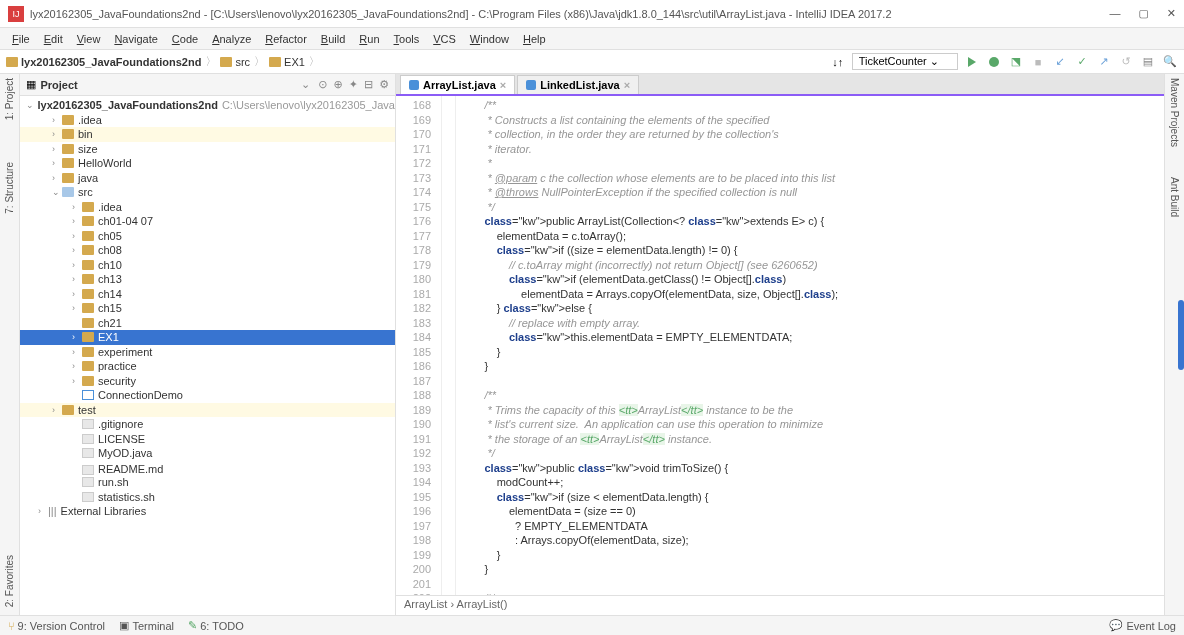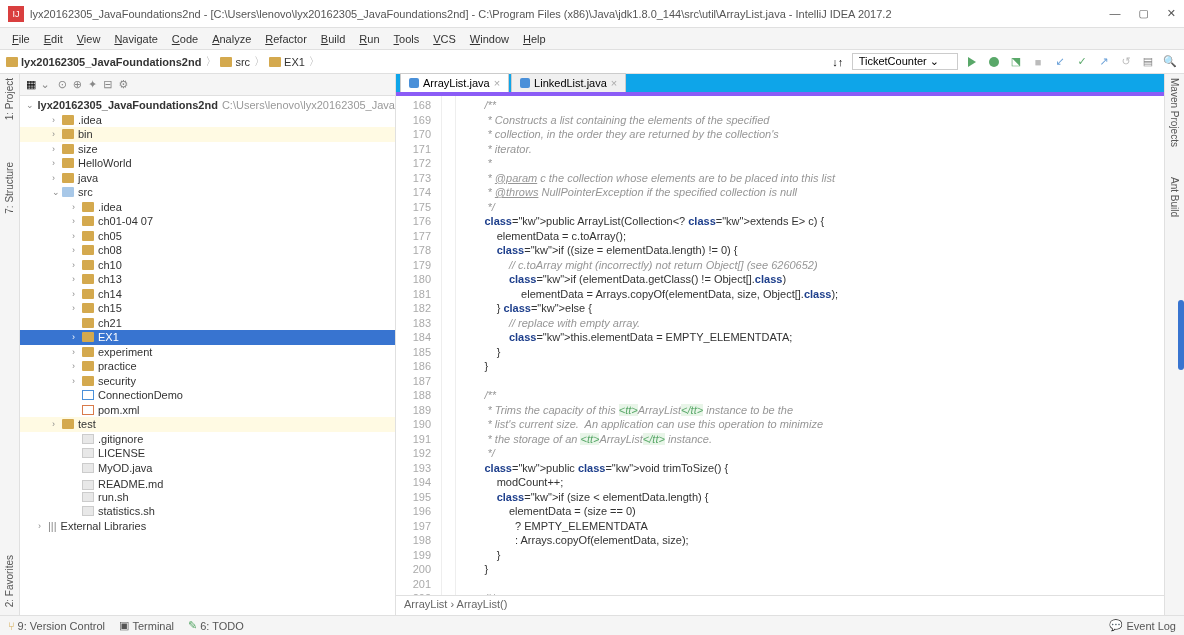--- a/index.html
+++ b/index.html
@@ -40,21 +40,21 @@
 .ico-folder-b { background:#a8c8e8; border-radius:1px; }
 .ico-file { background:#e8e8e8; border:1px solid #ccc; }
 .ico-java { background:#fff; border:1px solid #4a90d9; }
 .ico-xml { background:#fff; border:1px solid #d97a4a; }
 .trow .tlbl { color:#333; }
 .trow .tpath { color:#999; margin-left:4px; }
 .trow.sel { background:#3874d0; }
 .trow.sel .tlbl, .trow.sel .exp { color:#fff; }
 .trow.hl { background:#fffae3; }
 .editor { flex:1; display:flex; flex-direction:column; min-width:0; }
-.tabs { height:22px; display:flex; align-items:flex-end; padding-left:4px; background:#0ea5e9; border-bottom:4px solid #8b5cf6; }
+.tabs { height:22px; display:flex; align-items:flex-end; padding-left:4px; background:#e5e5e5; border-bottom:2px solid #8b5cf6;font-weight:bold; }
 .tab { display:flex; align-items:center; gap:4px; padding:3px 8px; background:#fff; border:1px solid #ccc; border-bottom:none; margin-right:2px; cursor:pointer; }
 .tab .xico { width:10px; height:10px; background:#4a90d9; border-radius:2px; }
 .tab .close { color:#aaa; cursor:pointer; }
 .code-area { flex:1; display:flex; overflow:hidden; background:#fff; font-family:"Consolas","Courier New",monospace; font-size:11px; }
 .gutter { width:46px; background:#fff; border-right:1px solid #eee; text-align:right; color:#aaa; padding:2px 10px 2px 2px; line-height:14.5px; }
 .foldcol { width:14px; border-right:1px solid #eee; }
 .code { flex:1; padding:2px 4px; line-height:14.5px; white-space:pre; color:#333; overflow:hidden; }
 .cmt { color:#969696; font-style:italic; }
 .kw { color:#1e3f8c; font-weight:bold; }
 .tag { color:#59a869; }
@@ -136,20 +136,21 @@
   <div class="leftgutter">
     <div class="vlabel">1: Project</div>
     <div class="vlabel">7: Structure</div>
     <div style="flex:1"></div>
     <div class="vlabel" style="margin-bottom:8px">2: Favorites</div>
   </div>
 
   <div class="project">
     <div class="project-hdr">
       <span style="margin-right:4px">▦</span>
+      <span class="lbl">Project</span>
       <span style="color:#888;margin-right:8px">⌄</span>
       <div class="hicons">
         <span>⊙</span>
         <span>⊕</span>
         <span>✦</span>
         <span>⊟</span>
         <span>⚙</span>
       </div>
     </div>
     <div class="tree" id="tree">
@@ -251,25 +252,20 @@
         </div>
         <div class="trow" style="padding-left: 52px;">
           <span class="exp">›</span>
           <span class="tico ico-folder"></span>
           <span class="tlbl">security</span>
         </div>
         <div class="trow" style="padding-left: 52px;">
           <span class="exp"></span>
           <span class="tico ico-java"></span>
           <span class="tlbl">ConnectionDemo</span>
-        </div>
-        <div class="trow" style="padding-left: 52px;">
-          <span class="exp"></span>
-          <span class="tico ico-xml"></span>
-          <span class="tlbl">pom.xml</span>
         </div>
         <div class="trow hl" style="padding-left: 32px;">
           <span class="exp">›</span>
           <span class="tico ico-folder"></span>
           <span class="tlbl">test</span>
         </div>
         <div class="trow" style="padding-left: 52px;">
           <span class="exp"></span>
           <span class="tico ico-file"></span>
           <span class="tlbl">.gitignore</span>

